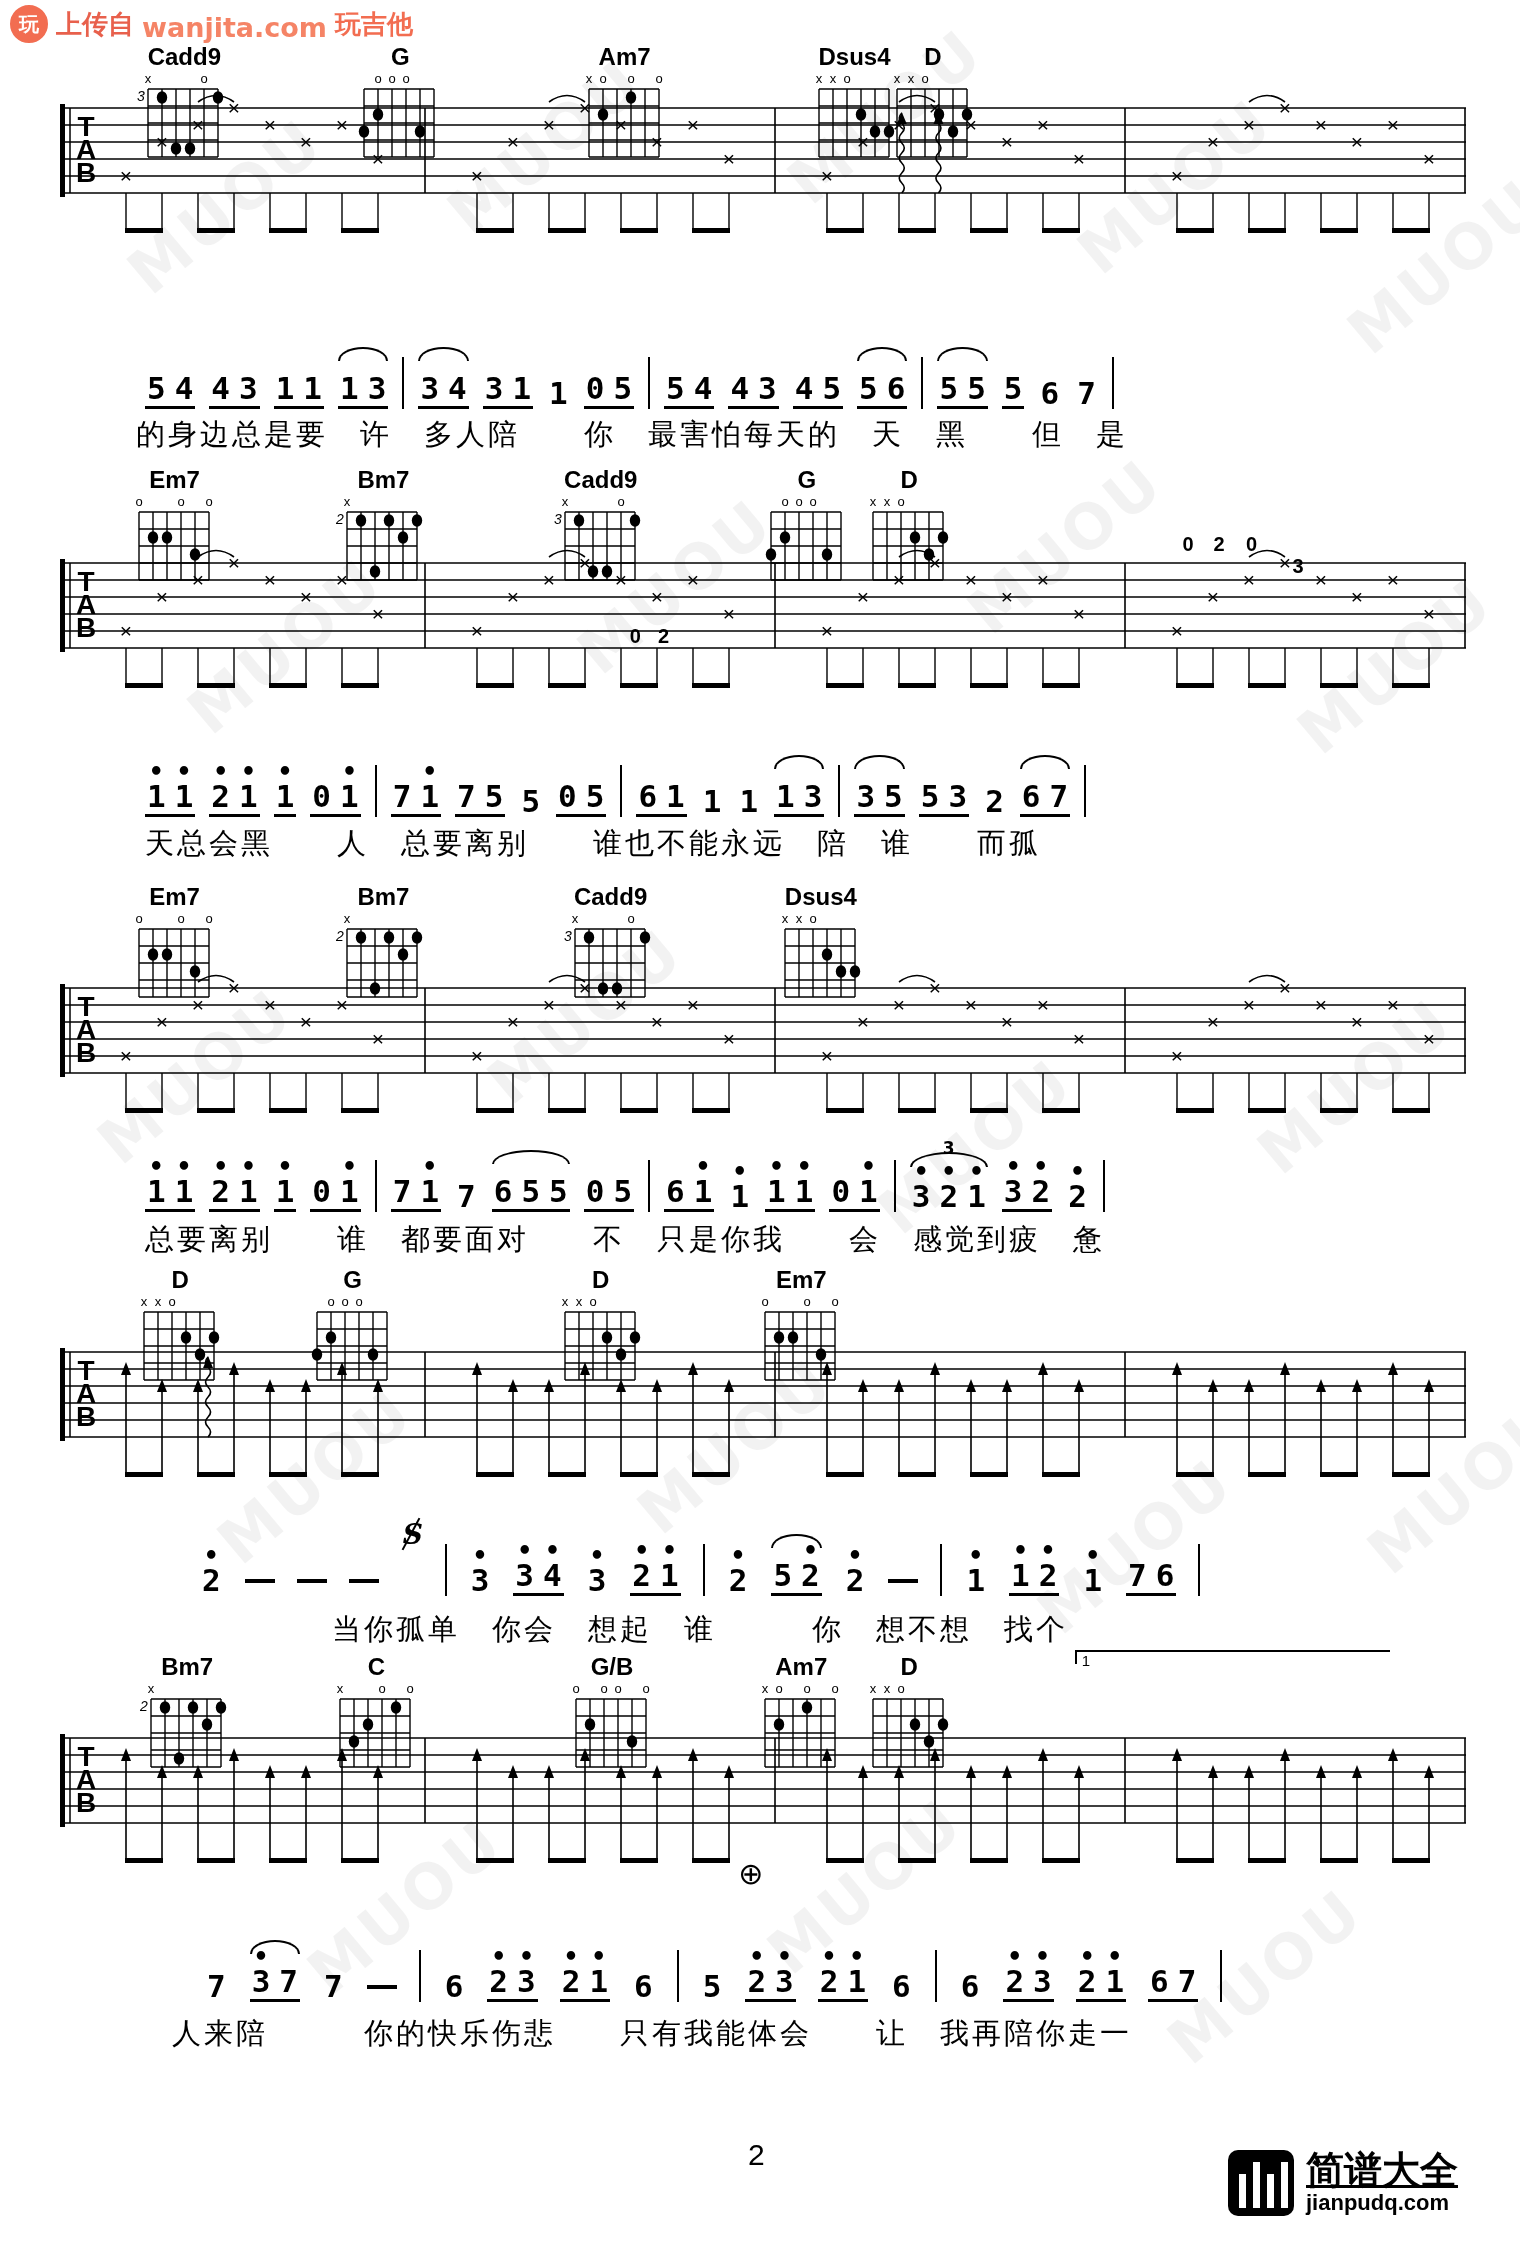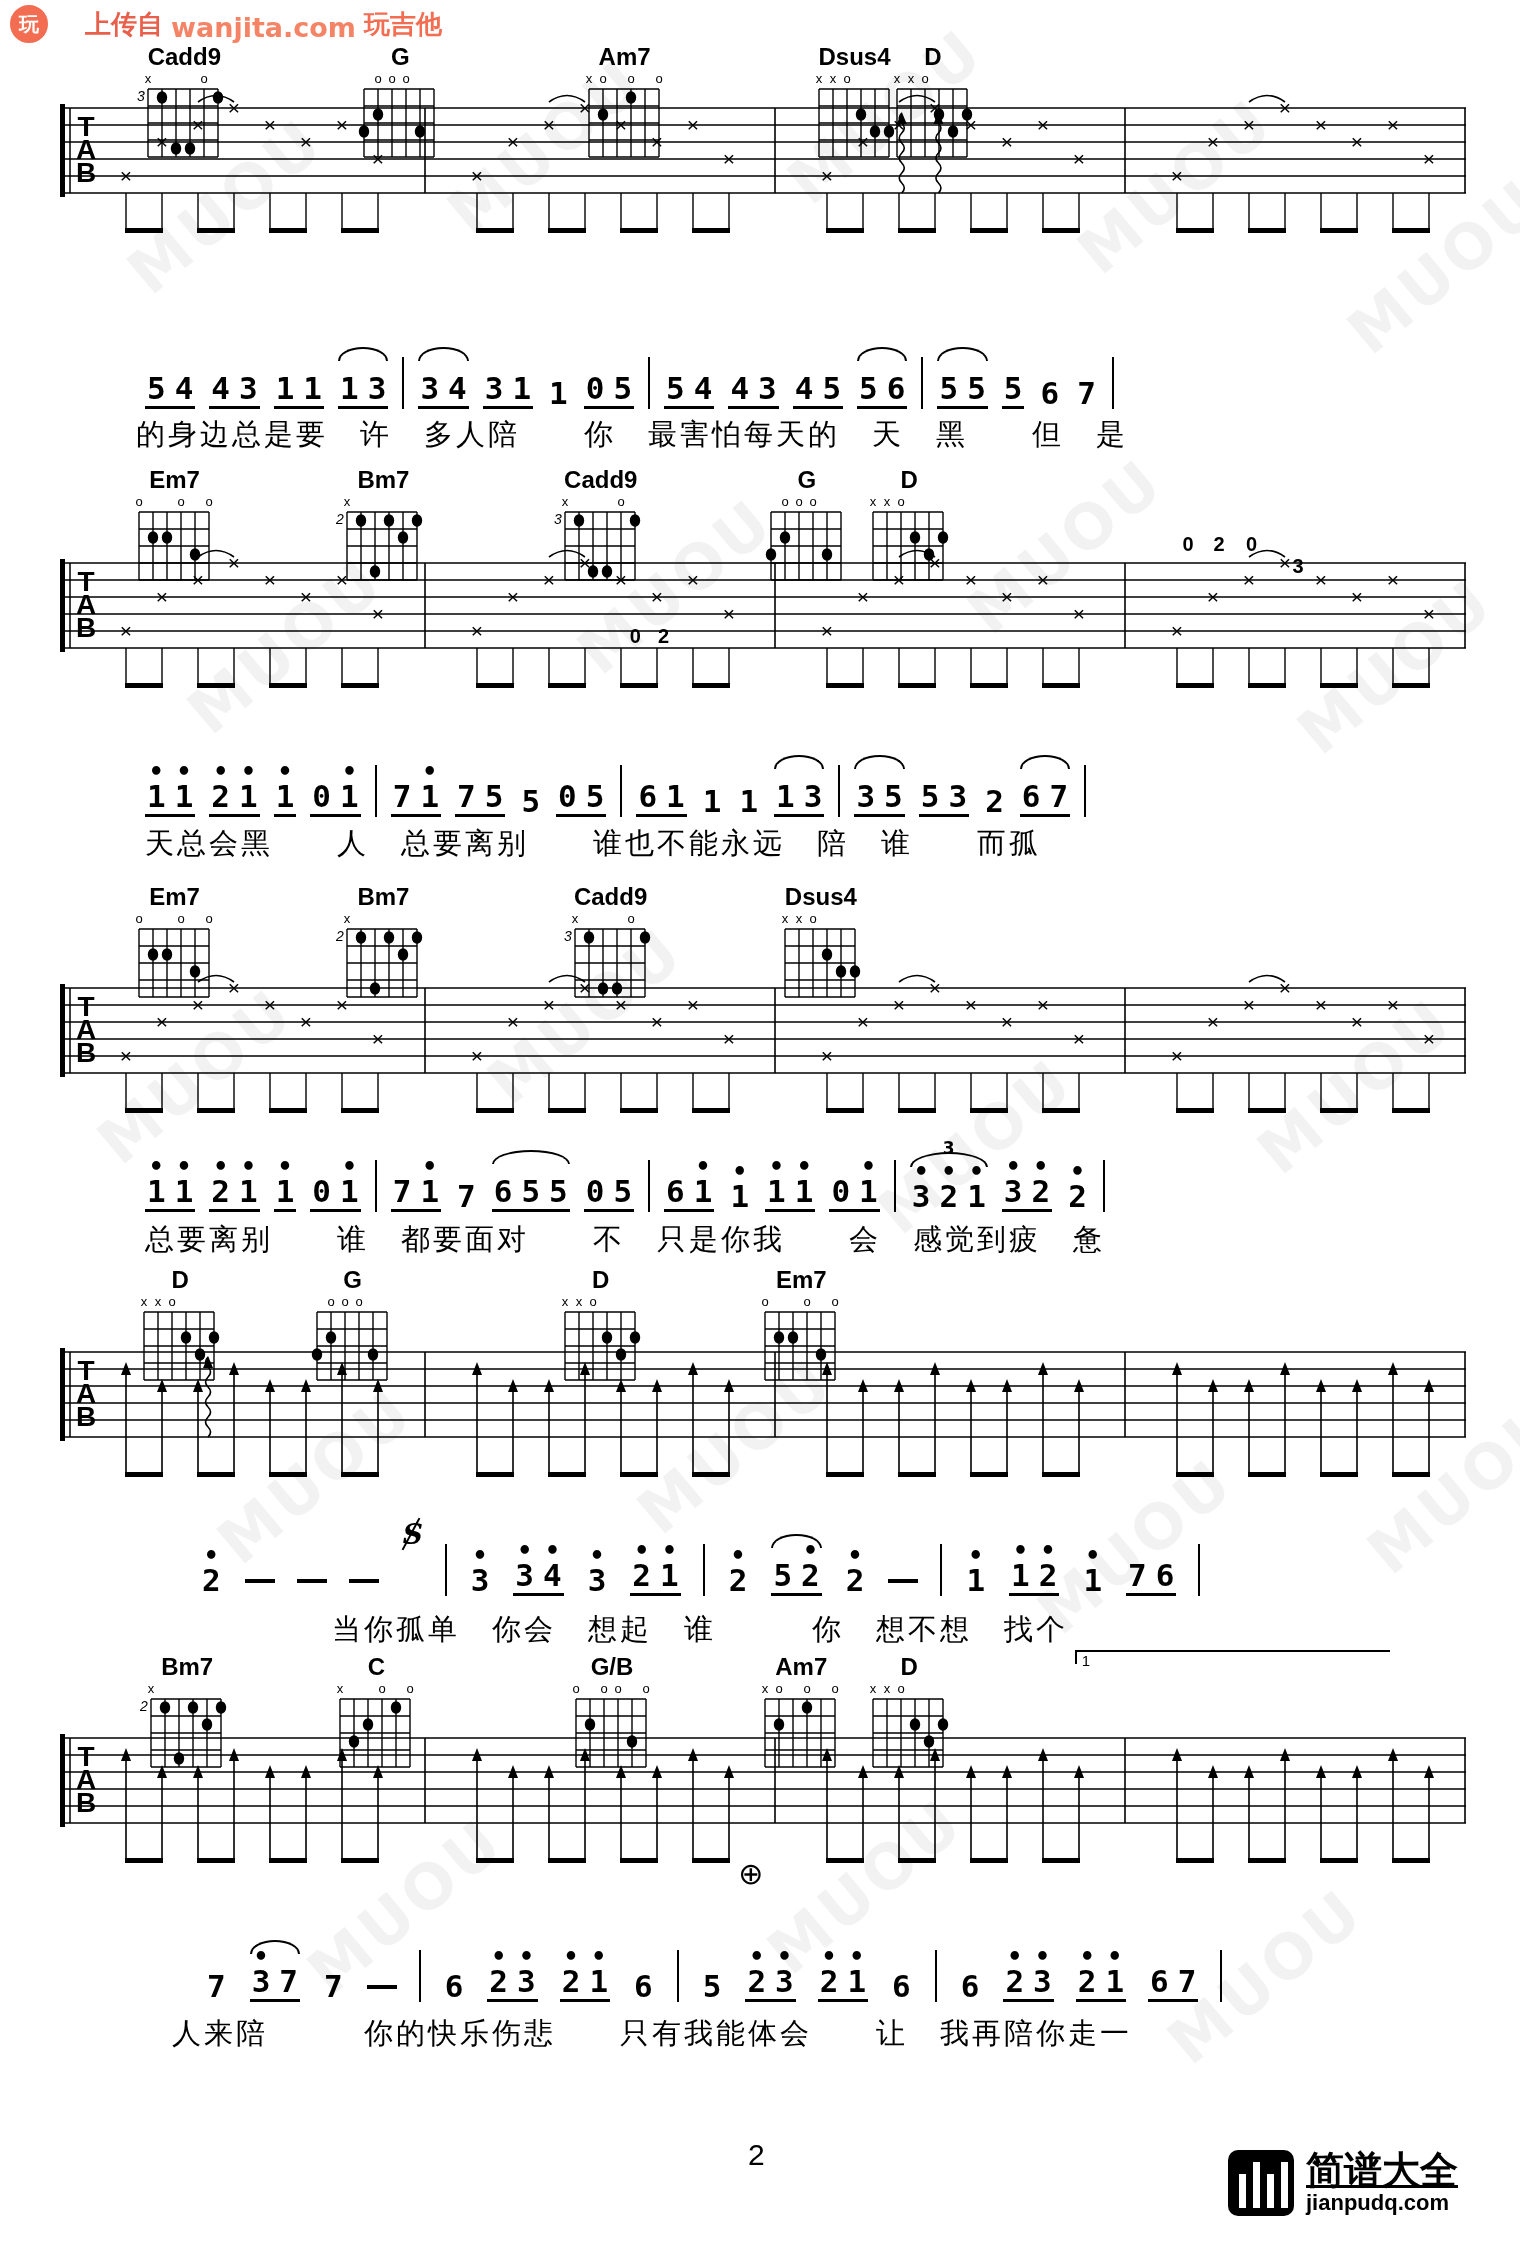--- a/index.html
+++ b/index.html
@@ -9,21 +9,21 @@
 
   
   .wm { position:absolute; font:700 62px "DejaVu Sans",sans-serif; color:rgba(0,0,0,0.05);
         transform:rotate(-40deg); letter-spacing:4px; pointer-events:none; }
 
   
   .hdr { position:absolute; left:10px; top:5px; display:flex; align-items:center; gap:8px; }
   .hdr-icon { width:38px; height:38px; border-radius:50%; background:#f26d51; color:#fff;
               display:flex; align-items:center; justify-content:center;
               font:700 20px "DejaVu Sans",sans-serif; border:3px solid #f26d51; }
-  .hdr-t1 { font:700 26px "DejaVu Sans",sans-serif; color:#e8604c;margin-left:29px; }
+  .hdr-t1 { font:700 26px "DejaVu Sans",sans-serif; color:#e8604c; }
   .hdr-t2 { font:700 27px "DejaVu Sans",sans-serif; color:#f58466;margin-top:7px; }
   .hdr-t3 { font:700 26px "DejaVu Sans",sans-serif; color:#f26d51; }
 
   
   .chord { position:absolute; width:96px; text-align:center; }
   .cname { font:700 24px "Liberation Sans",sans-serif; height:26px; line-height:24px; white-space:nowrap; }
 
   
   .mline { position:absolute; display:flex; align-items:flex-end; height:64px; }
   .mline > * { margin-right:14px; }

